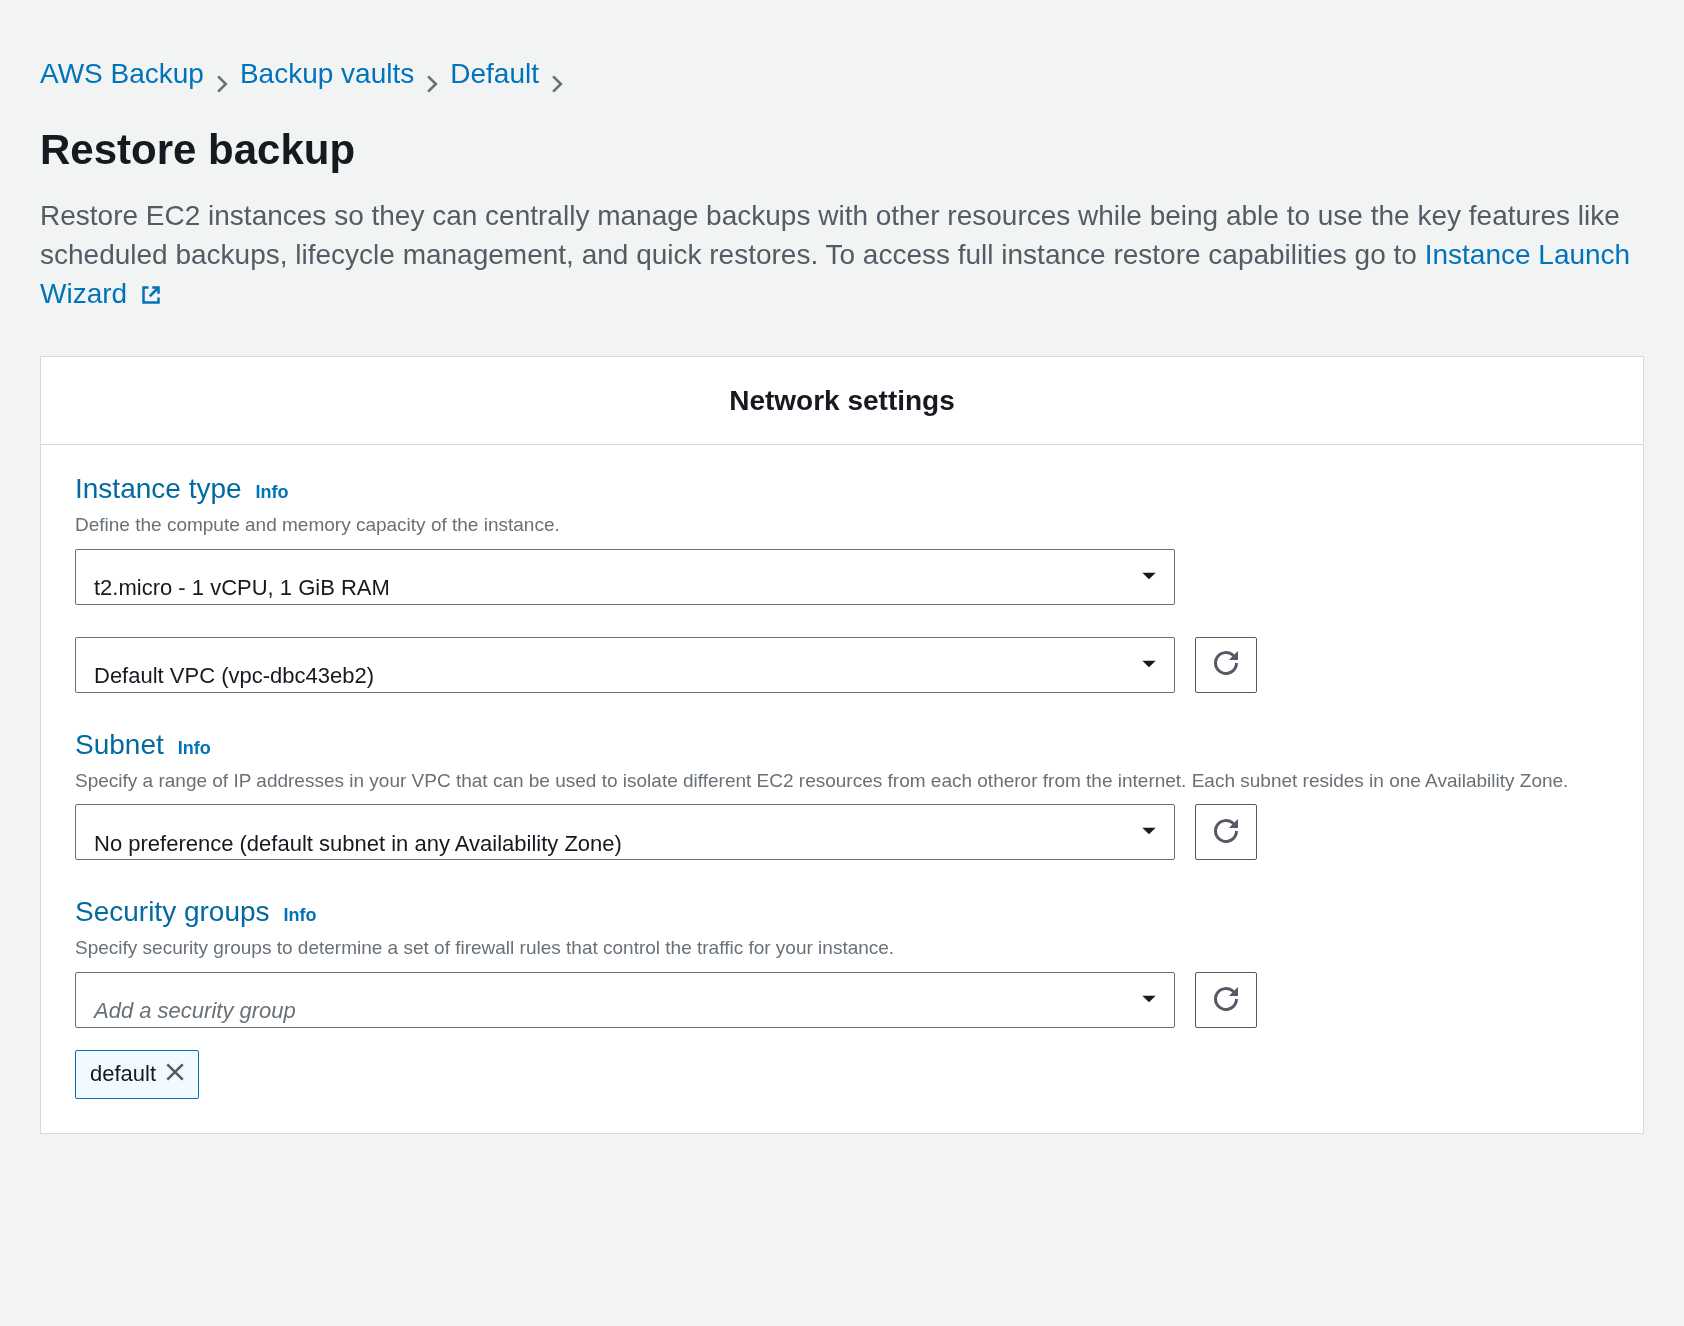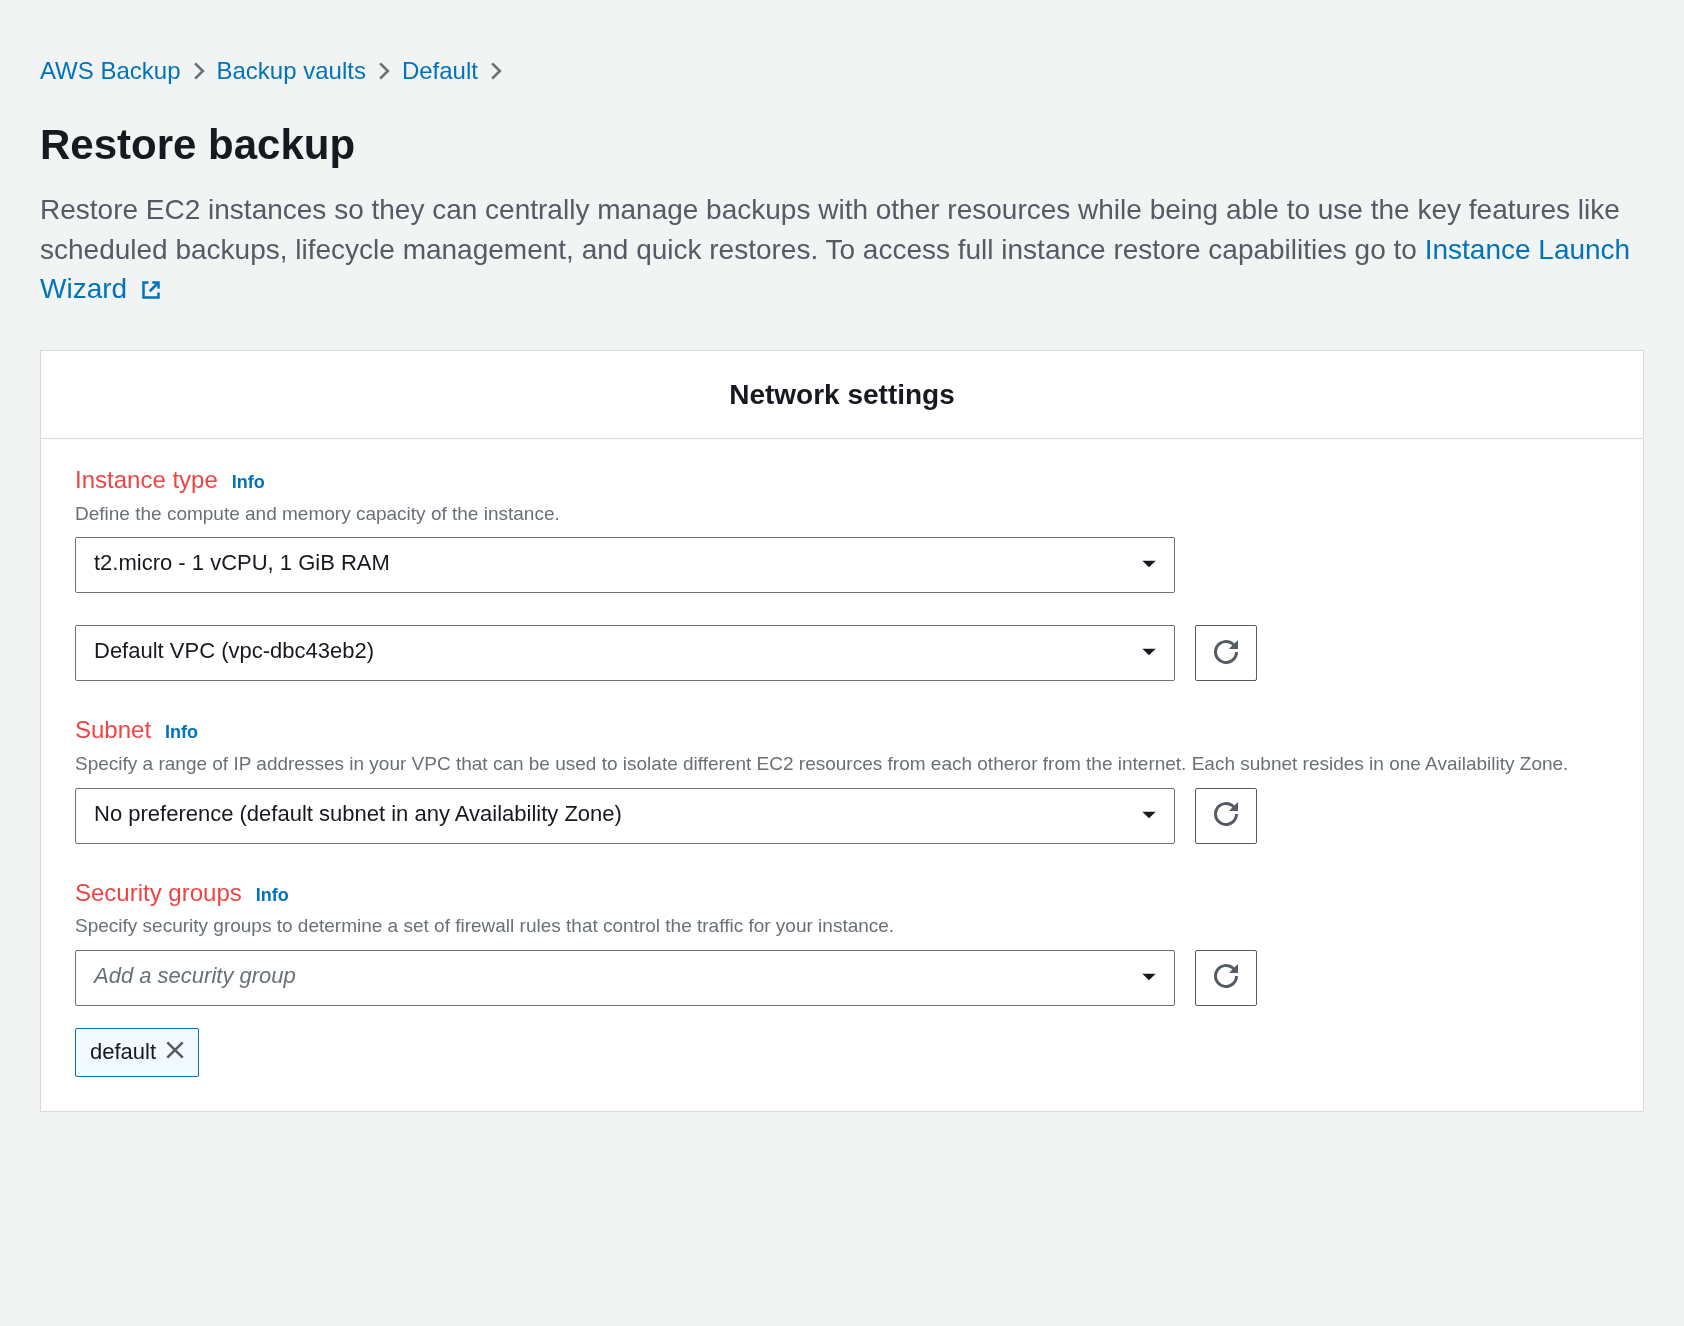--- a/index.html
+++ b/index.html
@@ -8,57 +8,57 @@
     background: #f2f3f3;
     color: #16191f;
     font-size: 19px;
     line-height: 1.4;
     padding: 30px 40px;
     width: 1684px;
   }
   a, .link { color: #0073bb; text-decoration: none; cursor: pointer; }
 
   
-  .breadcrumb { display: flex; align-items: center; gap: 12px; padding: 24px 0 10px; font-size: 24px; }
+  .breadcrumb { display: flex; align-items: flex-end; gap: 12px; padding: 24px 0 10px; font-size: 28px; }
   .bc-sep svg { display: block; }
   .bc-current { color: #687078; }
 
   
   h1.page-title { font-size: 42px; font-weight: 700; margin: 18px 0 16px; }
   p.page-desc { font-size: 28px; color: #545b64; max-width: 1600px; margin-bottom: 40px; }
   p.page-desc .link { font-weight: 400; }
   .ext-icon { display: inline-block; vertical-align: -2px; margin-left: 6px; }
 
   
   .panel { border: 1px solid #d5dbdb; background: #fff; }
   .panel-header { padding: 24px 34px; border-bottom: 1px solid #d5dbdb; text-align: center; }
   .panel-header h2 { font-size: 28px; font-weight: 700; }
   .panel-body { padding: 24px 34px 34px; }
 
   
   .field { margin-bottom: 32px; }
   .field-label-row { display: flex; align-items: baseline; gap: 14px; }
-  .field-label { font-size: 24px; font-weight: 400; color: #ef4444; }
+  .field-label { font-size: 28px; font-weight: 400; color: #0369a1; }
   .info-link { color: #0073bb; font-size: 18px; font-weight: 700; }
   .field-help { color: #687078; font-size: 19px; margin-top: 4px; margin-bottom: 10px; }
   .field-row { display: flex; align-items: center; gap: 20px; }
 
   
   .select {
     position: relative;
     flex: 0 0 auto;
     width: 1100px;
     max-width: 100%;
   }
   .select-box {
     border: 1px solid #687078;
     background: #fff;
     height: 56px;
     display: flex;
-    align-items: flex-start;
+    align-items: flex-end;
     padding: 10px 50px 0 18px;
     font-size: 22px;
     cursor: pointer;
     border-radius: 2px;
   }
   .select-box.placeholder { color: #687078; font-style: italic; }
   .select-caret {
     position: absolute;
     right: 18px; top: 50%; transform: translateY(-50%);
     pointer-events: none;

